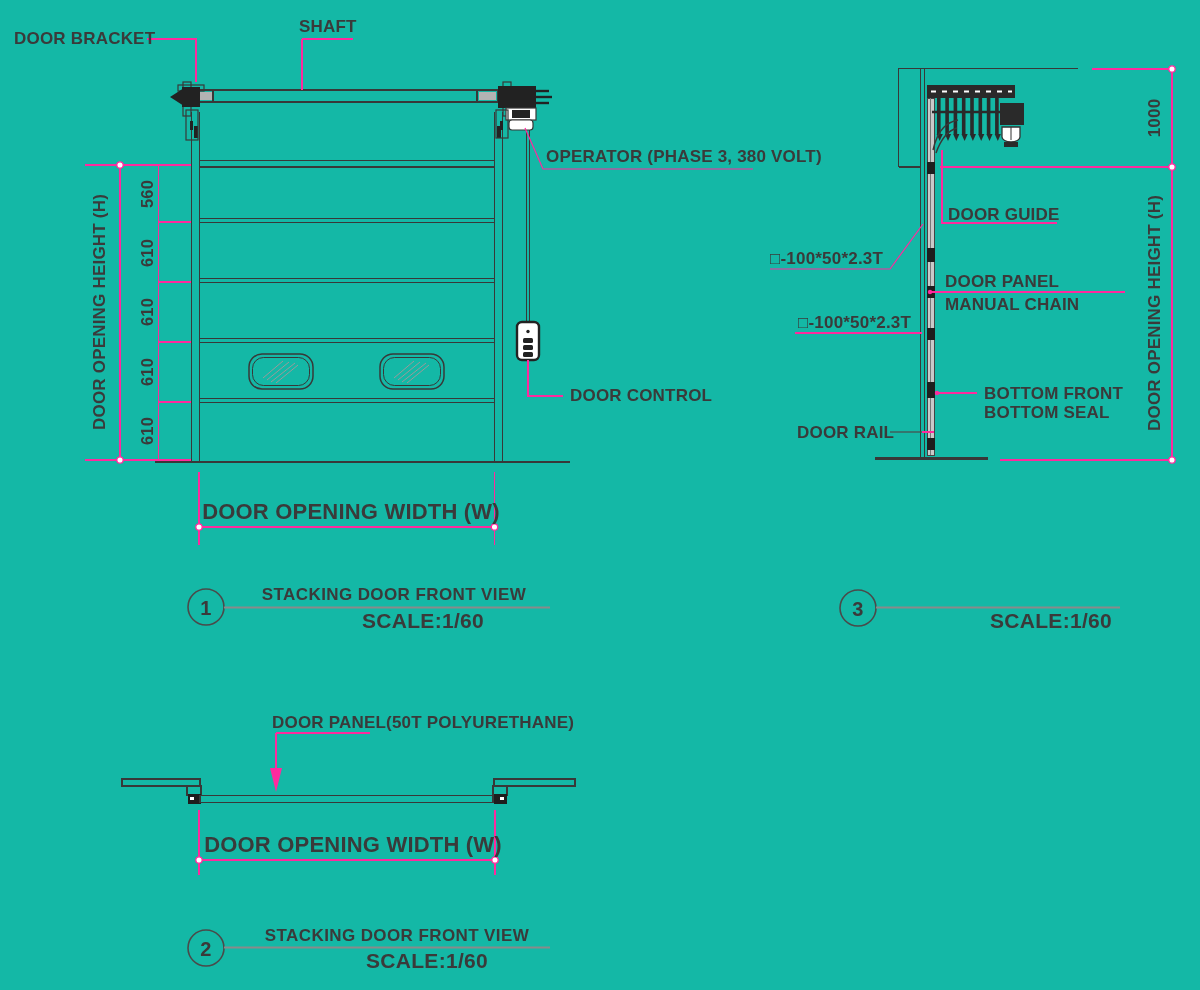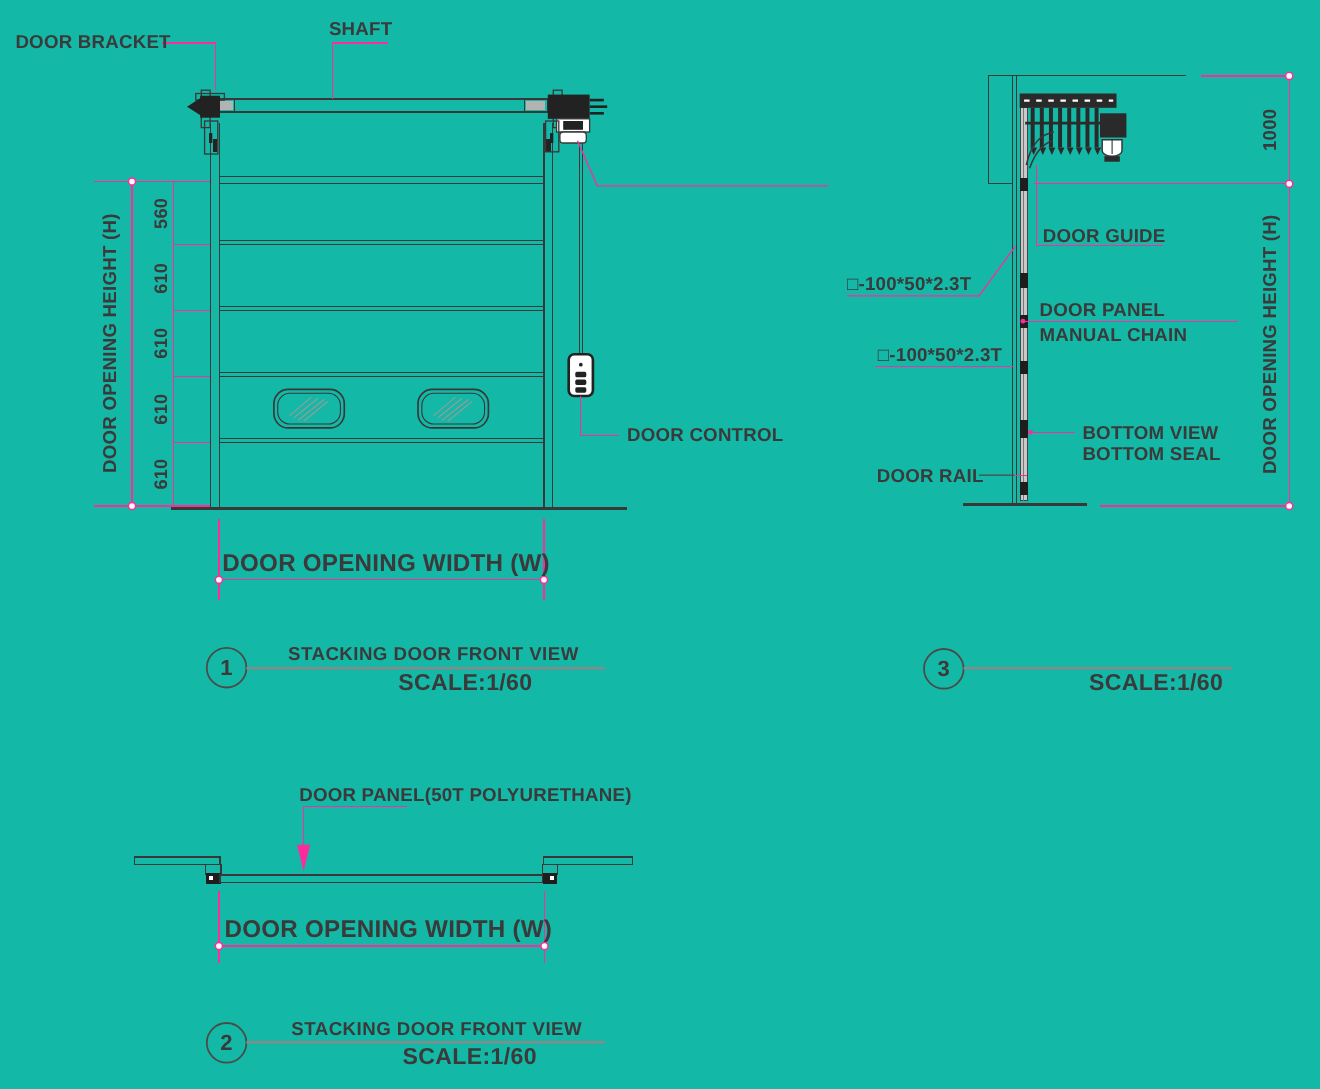--- a/index.html
+++ b/index.html
@@ -237,36 +237,37 @@
       <line x1="224" y1="607.5" x2="550" y2="607.5" stroke="#8a8a8a" stroke-width="2.2"></line>
       <circle cx="858" cy="608" r="18" stroke="#4a4a4a" stroke-width="1.6"></circle>
       <line x1="876" y1="607.5" x2="1120" y2="607.5" stroke="#8a8a8a" stroke-width="2.2"></line>
       <circle cx="206" cy="948" r="18" stroke="#4a4a4a" stroke-width="1.6"></circle>
       <line x1="224" y1="947.5" x2="550" y2="947.5" stroke="#8a8a8a" stroke-width="2.2"></line>
     </g>
   </svg>
 
   <div class="lbl" style="left:14px;top:29px">DOOR BRACKET</div>
   <div class="lbl" style="left:299px;top:17px">SHAFT</div>
+  <div class="lbl" style="left:546px;top:147px">OPERATOR (PHASE 3, 380 VOLT)</div>
   <div class="lbl" style="left:570px;top:386px">DOOR CONTROL</div>
 
   <div class="vlbl" style="left:100px;top:312px">DOOR OPENING HEIGHT (H)</div>
   <div class="vlbl seg" style="left:147px;top:194px">560</div>
   <div class="vlbl seg" style="left:147px;top:253px">610</div>
   <div class="vlbl seg" style="left:147px;top:312px">610</div>
   <div class="vlbl seg" style="left:147px;top:372px">610</div>
   <div class="vlbl seg" style="left:147px;top:431px">610</div>
   <div class="clbl" style="left:351px;top:512px">DOOR OPENING WIDTH (W)</div>
 
   <div class="lbl" style="left:948px;top:205px">DOOR GUIDE</div>
   <div class="lbl" style="left:770px;top:249px">□-100*50*2.3T</div>
   <div class="lbl" style="left:945px;top:272px">DOOR PANEL</div>
   <div class="lbl" style="left:945px;top:295px">MANUAL CHAIN</div>
   <div class="lbl" style="left:798px;top:313px">□-100*50*2.3T</div>
-  <div class="lbl" style="left:984px;top:384px">BOTTOM VIEW</div>
+  <div class="lbl" style="left:984px;top:384px">BOTTOM FRONT</div>
   <div class="lbl" style="left:984px;top:403px">BOTTOM SEAL</div>
   <div class="lbl" style="left:797px;top:423px">DOOR RAIL</div>
 
   <div class="vlbl" style="left:1155px;top:118px">1000</div>
   <div class="vlbl" style="left:1155px;top:313px">DOOR OPENING HEIGHT (H)</div>
 
   <div class="lbl" style="left:272px;top:713px">DOOR PANEL(50T POLYURETHANE)</div>
   <div class="clbl" style="left:353px;top:845px">DOOR OPENING WIDTH (W)</div>
 
   <div class="clbl title-num" style="left:206px;top:608px">1</div>

